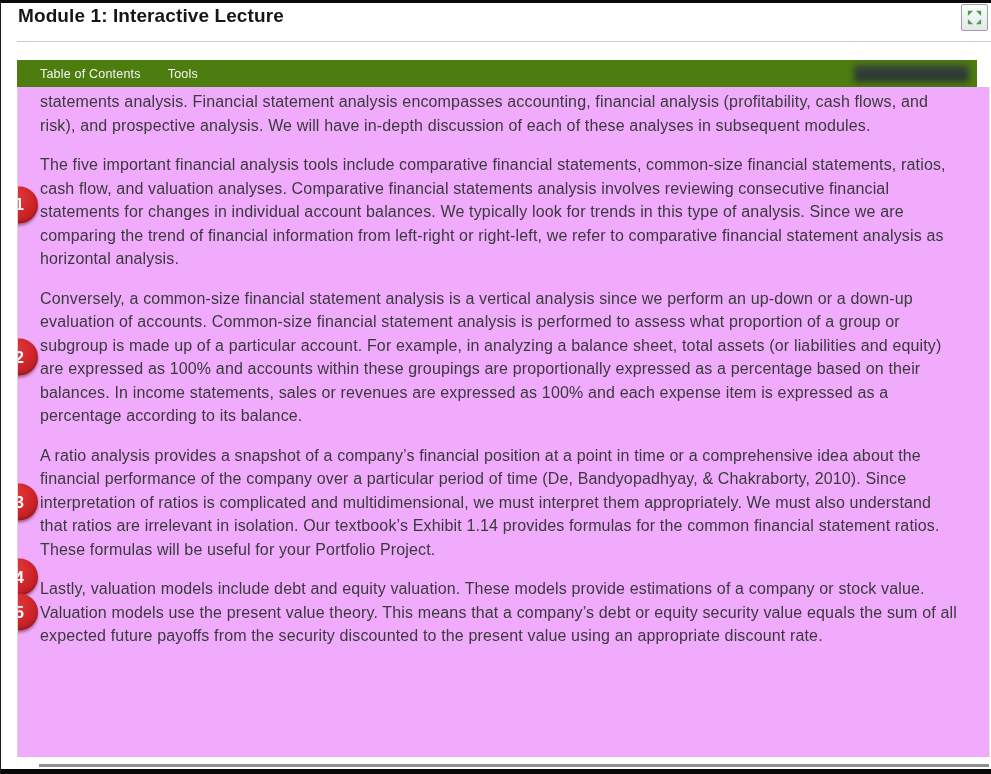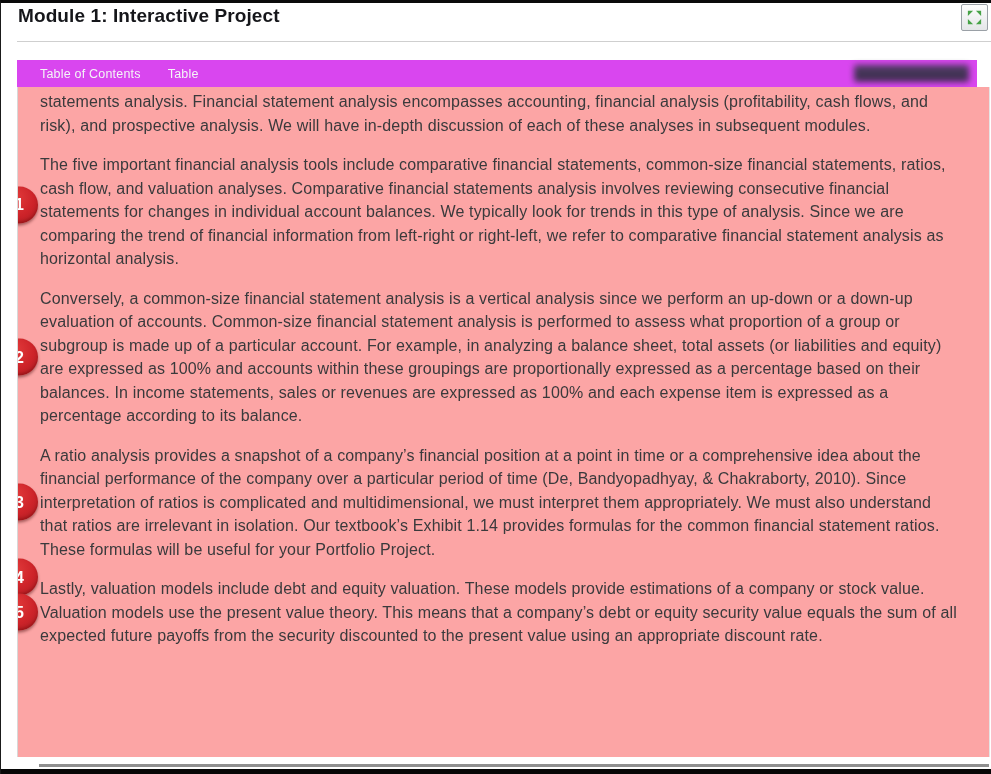--- a/index.html
+++ b/index.html
@@ -32,42 +32,42 @@
   .fullscreen-btn svg { width: 19px; height: 19px; }
   .title-divider {
     position: absolute; top: 38px; left: 16px; right: 0;
     height: 1px; background: #cfcfcf;
   }
 
   
   .navbar {
     position: absolute; top: 57px; left: 16px; right: 14px;
     height: 27px;
-    background: #d946ef;
+    background: #4d7c0f;
     display: flex; align-items: center;
     padding-left: 23px;
     gap: 27px;
   }
   .nav-item {
     color: #f4f5f7; font-size: 12.5px; letter-spacing: 0.2px;
     cursor: pointer; white-space: nowrap;
   }
   .nav-blur {
     position: absolute; right: 8px; top: 5px;
     width: 115px; height: 17px;
     background: linear-gradient(#333a47, #232833);
     border-radius: 2px;
     filter: blur(3px);
     opacity: 0.85;
   }
 
   
   .content-area {
     position: absolute; top: 84px; left: 16px; right: 1px; bottom: 17px;
-    background: #fca5a5;
+    background: #f0abfc;
     border-left: 1px solid #d8d8d8;
     border-right: 1px solid #e4e4e4;
     padding: 3px 26px 0 22px;
     overflow: hidden;
   }
   .para {
     position: relative;
     font-size: 16px; line-height: 23.5px;
     color: #3a3a3c;
     letter-spacing: 0.15px;
@@ -96,40 +96,40 @@
     cursor: pointer;
   }
   .bottom-bar {
     position: absolute; bottom: 0; left: 0; right: 0;
     height: 5px; background: #070707;
   }
 </style>
 </head>
 <body>
 
-<div class="page-title">Module 1: Interactive Project</div>
+<div class="page-title">Module 1: Interactive Lecture</div>
 
 <div class="fullscreen-btn">
   <span style="display:flex;">
     <svg viewBox="0 0 20 20" xmlns="http://www.w3.org/2000/svg">
       <g fill="#46a246">
         <path d="M3 8.5V3h5.5L3 8.5z"></path>
         <path d="M11.5 3H17v5.5L11.5 3z"></path>
         <path d="M3 11.5L8.5 17H3v-5.5z"></path>
         <path d="M17 11.5V17h-5.5l5.5-5.5z"></path>
       </g>
     </svg>
   </span>
 </div>
 
 <div class="title-divider"></div>
 
 <div class="navbar">
   <span class="nav-item">Table of Contents</span>
-  <span class="nav-item">Table</span>
+  <span class="nav-item">Tools</span>
   <span class="nav-blur"></span>
 </div>
 
 <div class="content-area">
 
   <p class="para">statements analysis. Financial statement analysis encompasses accounting, financial analysis (profitability, cash flows, and risk), and prospective analysis. We will have in-depth discussion of each of these analyses in subsequent modules.</p>
 
   <div class="para">
     <span class="marker marker-1">1</span>
     <span>The five important financial analysis tools include comparative financial statements, common-size financial statements, ratios, cash flow, and valuation analyses. Comparative financial statements analysis involves reviewing consecutive financial statements for changes in individual account balances. We typically look for trends in this type of analysis. Since we are comparing the trend of financial information from left-right or right-left, we refer to comparative financial statement analysis as horizontal analysis.</span>

